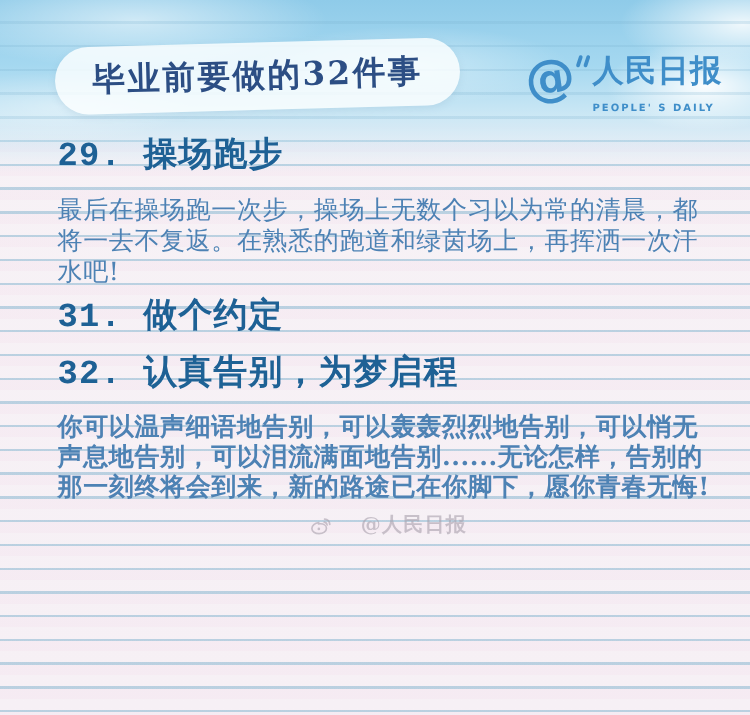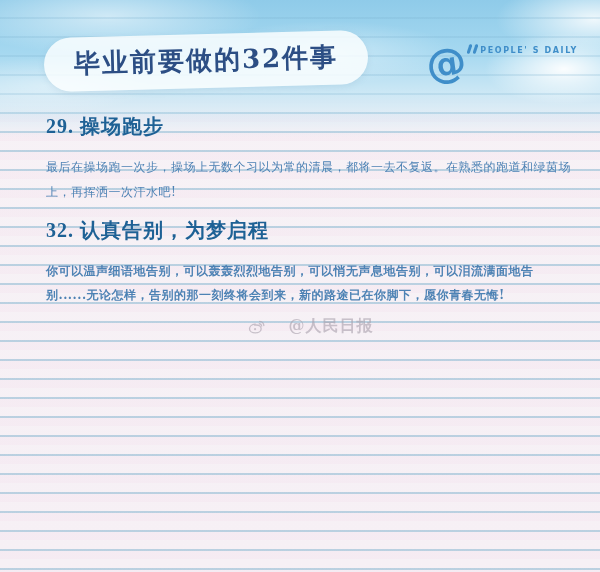--- a/index.html
+++ b/index.html
@@ -39,29 +39,29 @@
   .brand .at{
     font-size:40px;font-weight:bold;line-height:38px;transform:rotate(-8deg);
     font-family:"DejaVu Sans","Liberation Sans",sans-serif;position:relative;margin-right:4px;
   }
   .brand .ticks{position:relative;width:10px;height:14px;margin:0 2px 0 -2px;}
   .brand .ticks i{position:absolute;width:3px;height:10px;background:#3f8ec9;border-radius:2px;transform:rotate(18deg);}
   .brand .ticks i:first-child{left:0;top:0;}
   .brand .ticks i:last-child{left:6px;top:0;}
   .brand .stack{display:flex;flex-direction:column;}
   .brand .name{font-size:25px;font-weight:bold;letter-spacing:1px;line-height:26px;font-family:"DejaVu Serif","Liberation Serif",serif;}
-  .brand .sub{font-size:8px;letter-spacing:1.6px;margin-top:2px;font-weight:bold;}
+  .brand .sub{font-size:8px;letter-spacing:1.6px;margin-top:12px;font-weight:bold;}
   .content{position:absolute;z-index:3;left:46px;right:26px;top:110px;}
   .section{margin-bottom:9px;}
   .section h2{
-    margin:0 0 12px 0;font-size:20px;line-height:33px;color:#1e6195;
-    font-family:Liberation Serif, serif;letter-spacing:1px;font-weight:bold;
+    margin:0 0 12px 0;font-size:27px;line-height:33px;color:#1e6195;
+    font-family:Liberation Mono, monospace;letter-spacing:1px;font-weight:bold;
   }
   .section p{
-    margin:0;font-size:12px;line-height:25px;color:#4d82b4;letter-spacing:.5px;
+    margin:0;font-size:20px;line-height:25px;color:#4d82b4;letter-spacing:.5px;
     font-family:"DejaVu Serif","Liberation Serif",serif;
   }
   .section.last p{line-height:24px;font-weight:bold;}
   .watermark{
     margin-top:8px;display:flex;justify-content:center;align-items:center;gap:22px;
     color:#a9a1ad;opacity:.6;
   }
   .watermark .wb{width:20px;height:20px;}
   .watermark span{font-size:16px;font-weight:bold;letter-spacing:1px;font-family:"DejaVu Serif","Liberation Serif",serif;}
 </style>
@@ -76,33 +76,35 @@
     <span>毕业前要做的32件事</span>
   </div>
 
   <div class="brand">
     <div class="at">@</div>
     <div class="ticks">
         <i></i>
         <i></i>
       </div>
     <div class="stack">
+      <div class="name">人民日报</div>
       <div class="sub">PEOPLE' S DAILY</div>
     </div>
   </div>
 
   <div class="content">
 
     <div class="section">
       <h2><span>29.</span> <span>操场跑步</span></h2>
       <p>最后在操场跑一次步，操场上无数个习以为常的清晨，都将一去不复返。在熟悉的跑道和绿茵场上，再挥洒一次汗水吧!</p>
     </div>
 
 
     <div class="section">
+      <h2><span>31.</span> <span>做个约定</span></h2>
     </div>
 
     <div class="section last">
       <h2><span>32.</span> <span>认真告别，为梦启程</span></h2>
       <p>你可以温声细语地告别，可以轰轰烈烈地告别，可以悄无声息地告别，可以泪流满面地告别......无论怎样，告别的那一刻终将会到来，新的路途已在你脚下，愿你青春无悔!</p>
     </div>
 
     <div class="watermark">
       <svg class="wb" viewBox="0 0 24 24" fill="none" stroke="#a9a1ad" stroke-width="1.6" stroke-linecap="round">
         <path d="M9.5 8.5c-3.6.4-6.5 2.9-6.5 5.6 0 3 3.1 5 6.9 5 4 0 7.1-2.2 7.1-5.1 0-2.5-2.6-4.4-5.9-4.4-.6 0-1.1 0-1.6.1z"></path>

